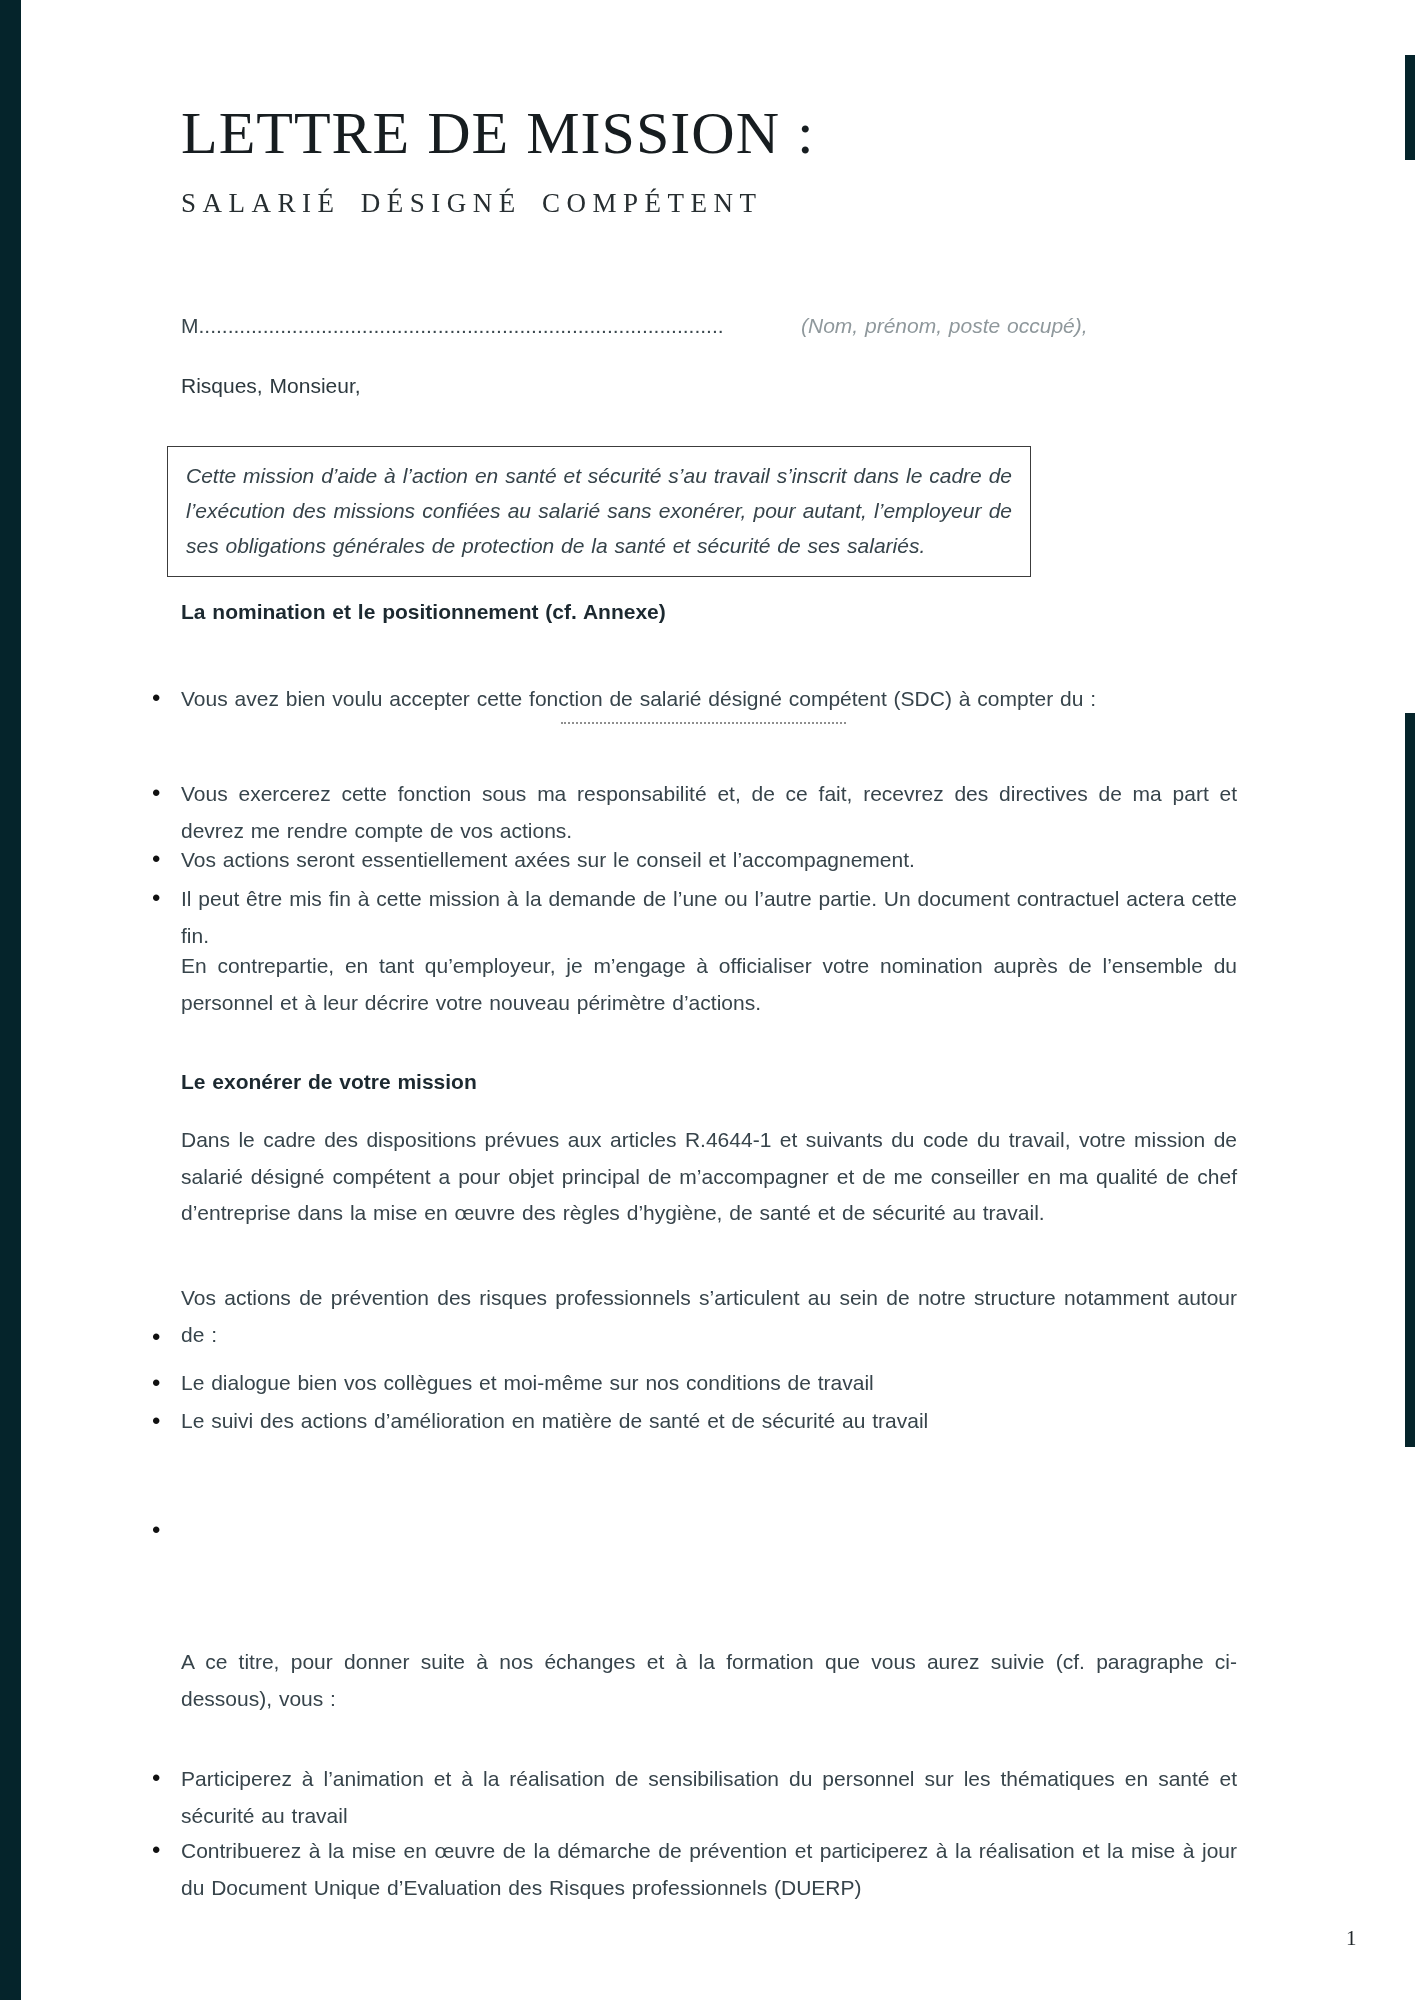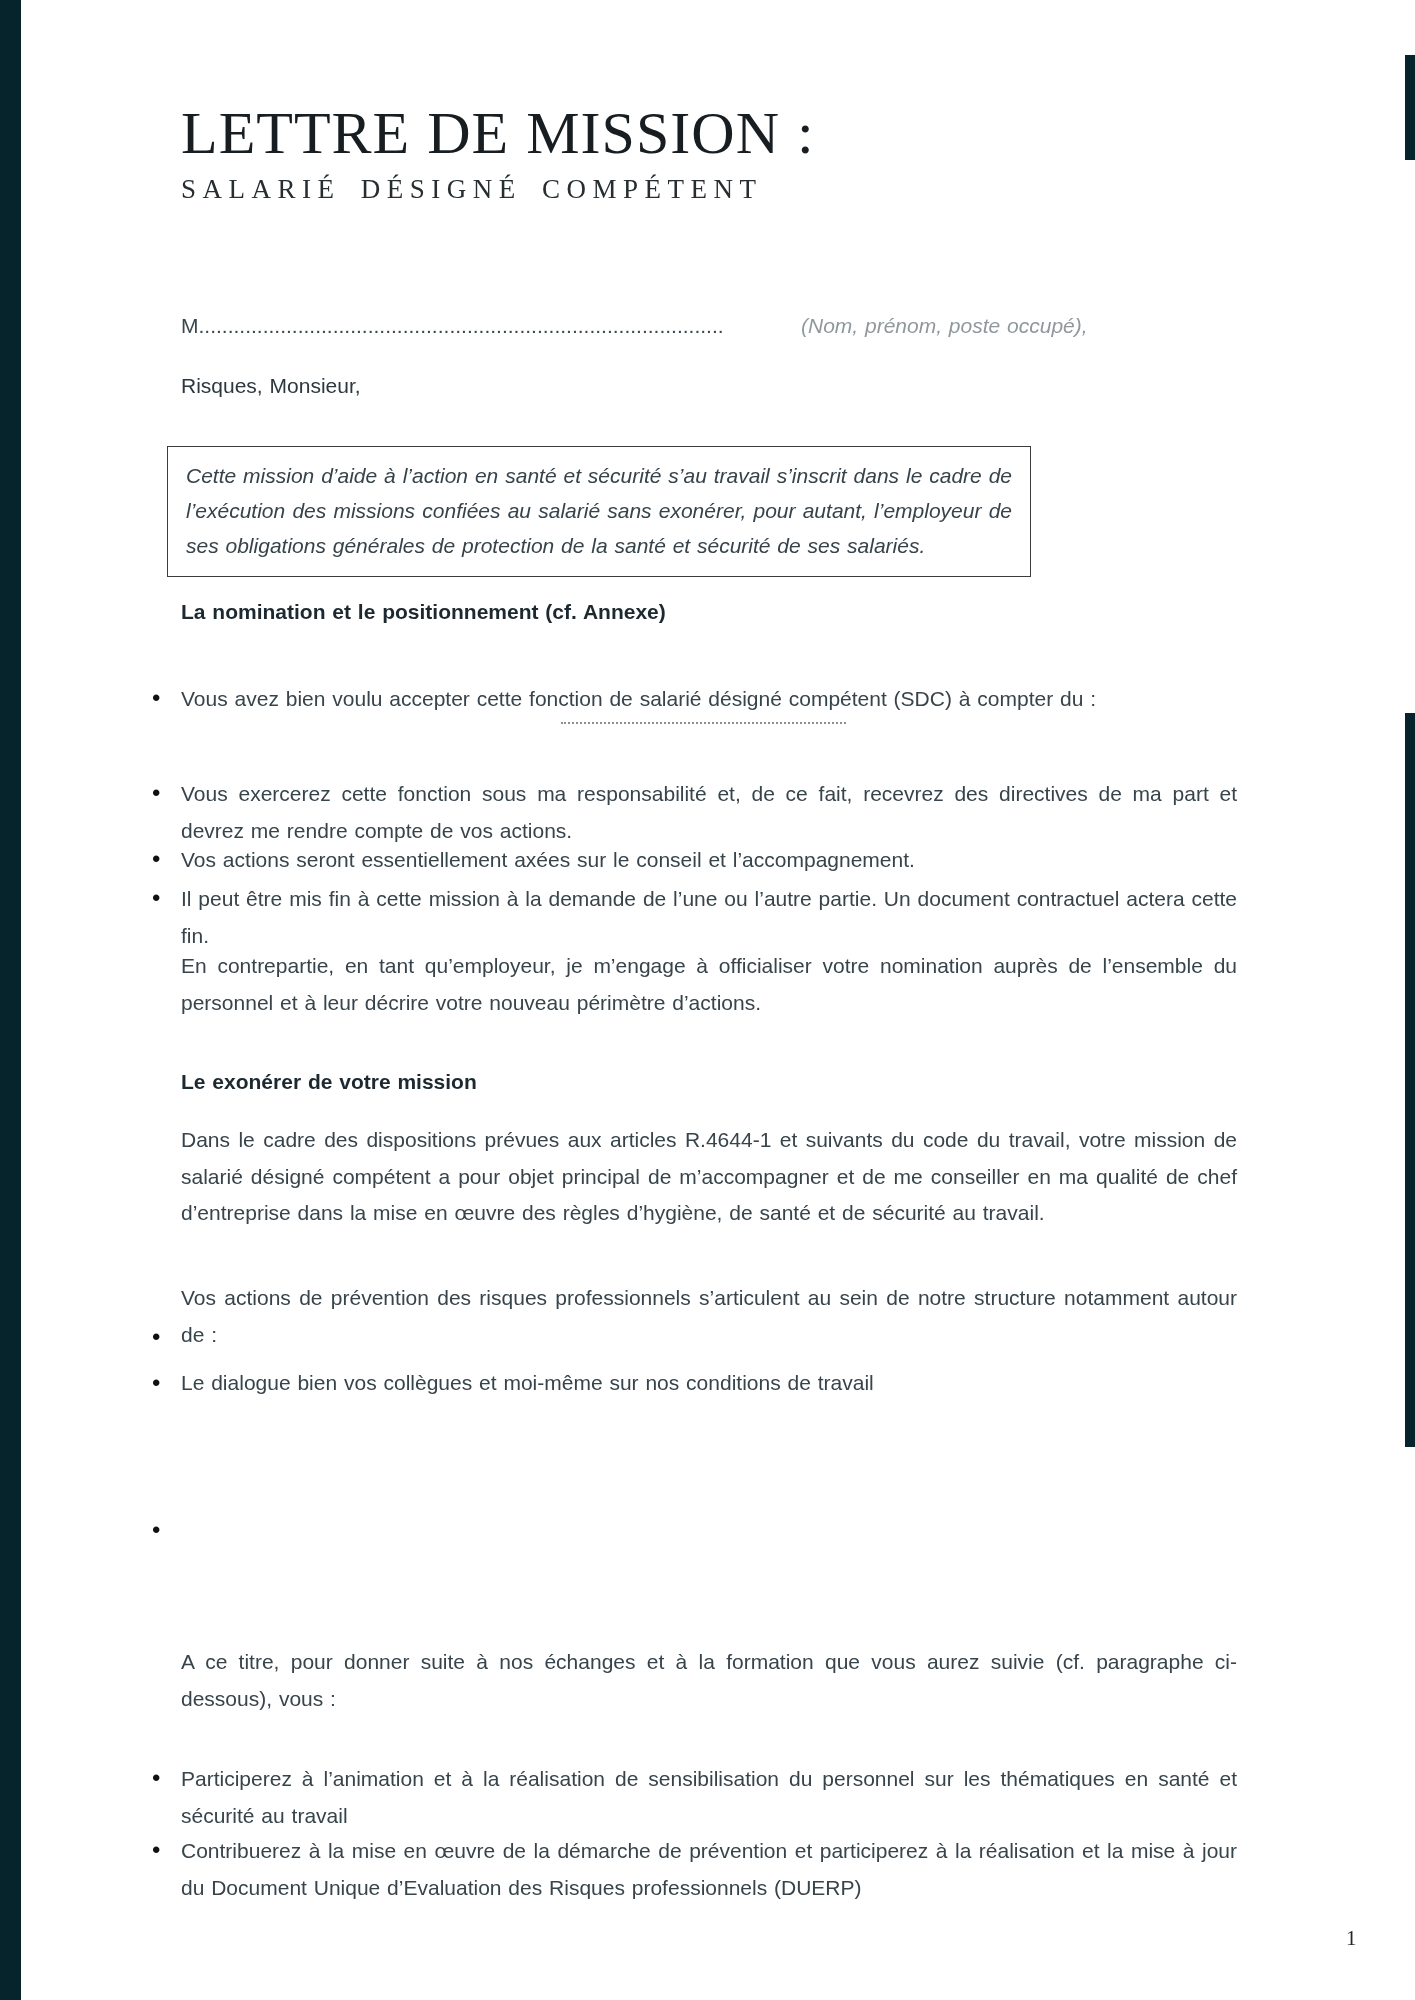--- a/index.html
+++ b/index.html
@@ -11,21 +11,21 @@
   .bar-left{position:absolute;left:0;top:0;width:21px;height:2000px;background:#05242b;}
   .bar-right{position:absolute;left:1405px;width:10px;background:#05242b;}
   .bar-right.seg1{top:55px;height:105px;}
   .bar-right.seg2{top:713px;height:734px;}
 
   
   .block{position:absolute;left:181px;width:1056px;font-size:21px;line-height:36.5px;color:#37444b;word-spacing:1px;}
   .just{text-align:justify;}
 
   .doc-title{top:100px;font-family:"Liberation Serif", serif;font-size:60px;line-height:66px;color:#171d20;letter-spacing:1px;font-weight:400;}
-  .doc-subtitle{top:174px;font-family:"Liberation Serif", serif;font-size:27px;line-height:30px;color:#272e31;letter-spacing:6.5px;word-spacing:7px;}
+  .doc-subtitle{top:188px;font-family:"Liberation Serif", serif;font-size:27px;line-height:30px;color:#272e31;letter-spacing:6.5px;word-spacing:7px;}
 
   .m-line{top:308px;color:#3a474d;}
   .m-line .hint{position:absolute;left:620px;top:0;font-style:italic;color:#8f989c;}
   .salutation{top:368px;color:#2c383e;}
 
   .notice-box{
     position:absolute;left:167px;top:446px;width:864px;box-sizing:border-box;
     border:1.5px solid #3c3c3c;padding:11px 18px 13px 18px;
     font-size:21px;line-height:35px;font-style:italic;text-align:justify;color:#36434a;word-spacing:1px;
   }
@@ -94,20 +94,21 @@
 
 <div class="block just p-cadre">Dans le cadre des dispositions prévues aux articles R.4644-1 et suivants du code du travail, votre mission de salarié désigné compétent a pour objet principal de m’accompagner et de me conseiller en ma qualité de chef d’entreprise dans la mise en œuvre des règles d’hygiène, de santé et de sécurité au travail.</div>
 
 <div class="block just p-actions">
   <span class="stray-dot">•</span>
   <span>Vos actions de prévention des risques professionnels s’articulent au sein de notre structure notamment autour de :</span>
 </div>
 
 <div class="block action-list">
   <div class="action-item">Le dialogue bien vos collègues et moi-même sur nos conditions de travail</div>
+  <div class="action-item">Le suivi des actions d’amélioration en matière de santé et de sécurité au travail</div>
 </div>
 
 <div class="block bullet b-empty"></div>
 
 <div class="block just p-titre">A ce titre, pour donner suite à nos échanges et à la formation que vous aurez suivie (cf. paragraphe ci-dessous), vous :</div>
 
 <div class="block bullet just b-part">Participerez à l’animation et à la réalisation de sensibilisation du personnel sur les thématiques en santé et sécurité au travail</div>
 <div class="block bullet just b-contrib">Contribuerez à la mise en œuvre de la démarche de prévention et participerez à la réalisation et la mise à jour du Document Unique d’Evaluation des Risques professionnels (DUERP)</div>
 
 <div class="page-number">1</div>

